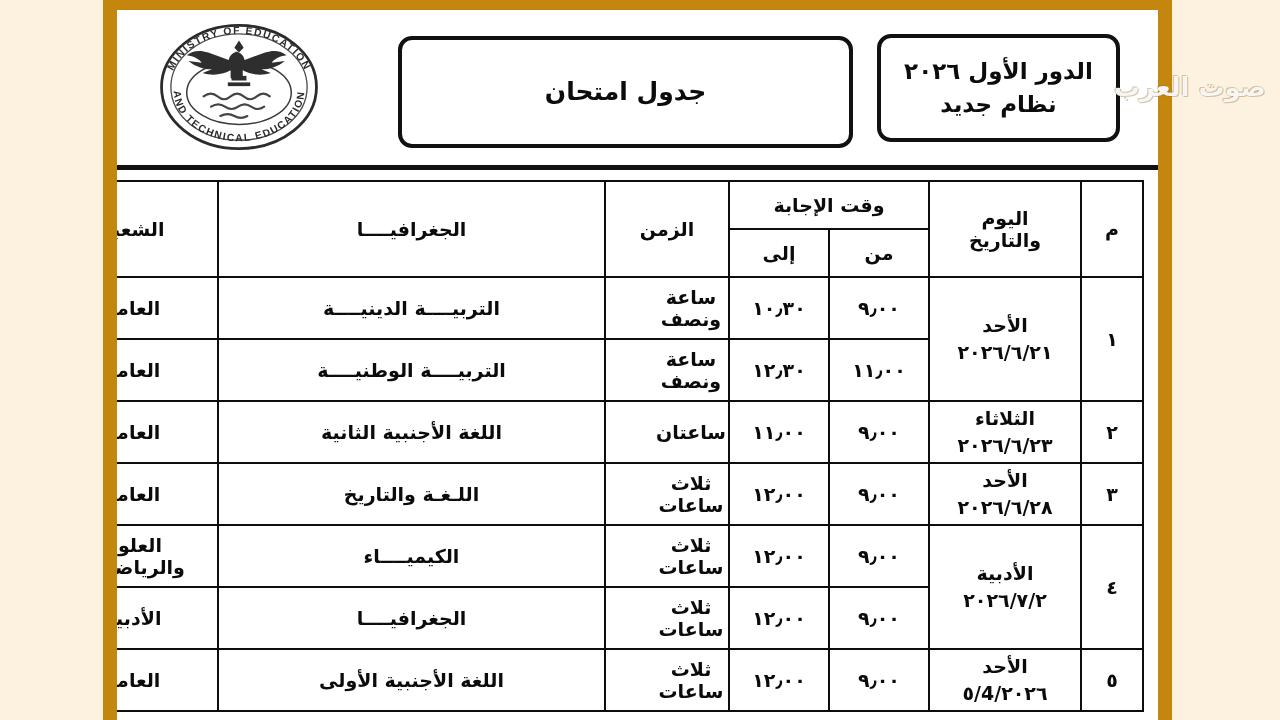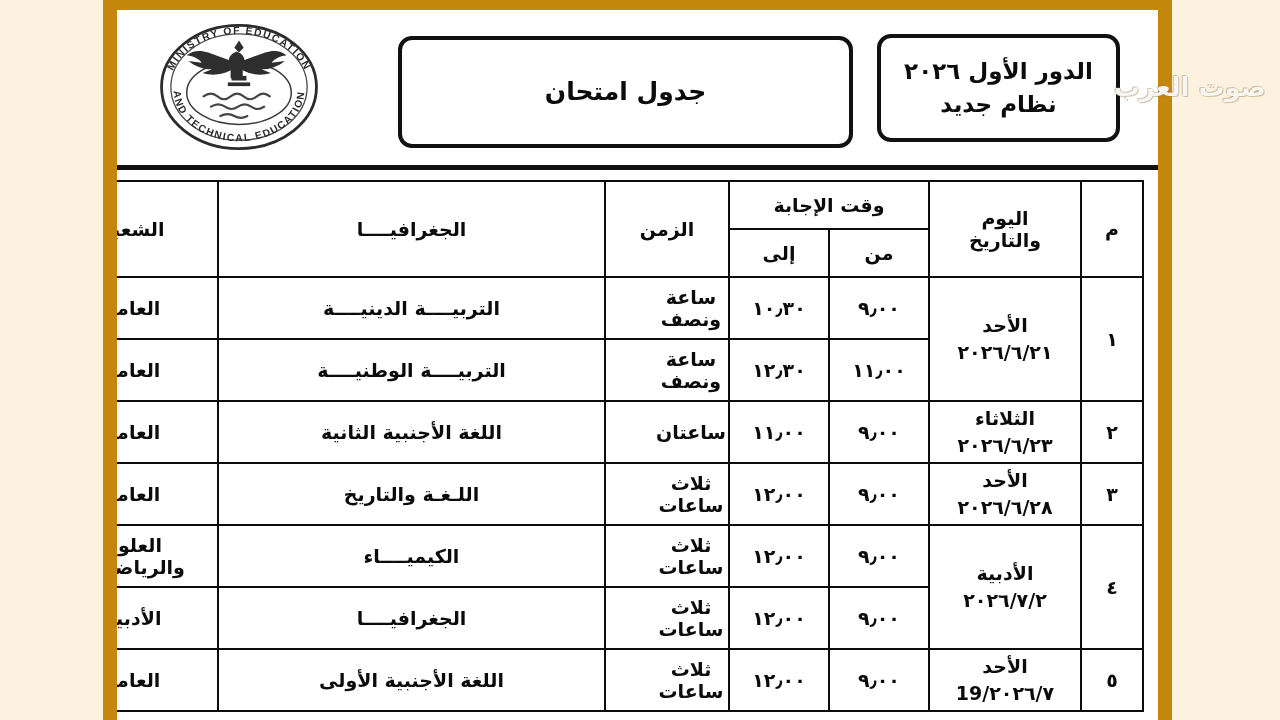--- a/index.html
+++ b/index.html
@@ -326,21 +326,21 @@
               <td class="time">٩٫٠٠</td>
               <td class="time">١٢٫٠٠</td>
               <td class="dur">ثلاث ساعات</td>
               <td class="subject">الجغرافيــــا</td>
               <td class="branch">الأدبية</td>
             </tr>
             <tr>
               <td class="num" rowspan="1">٥</td>
               <td class="daycell" rowspan="1">
                 <span class="dname">الأحد</span>
-                <span class="ddate">٢٠٢٦/٧/19</span>
+                <span class="ddate">٢٠٢٦/4/٥</span>
               </td>
               <td class="time">٩٫٠٠</td>
               <td class="time">١٢٫٠٠</td>
               <td class="dur">ثلاث ساعات</td>
               <td class="subject">اللغة الأجنبية الأولى</td>
               <td class="branch">العامة</td>
             </tr>
           </tbody>
       </table>
     </div>

